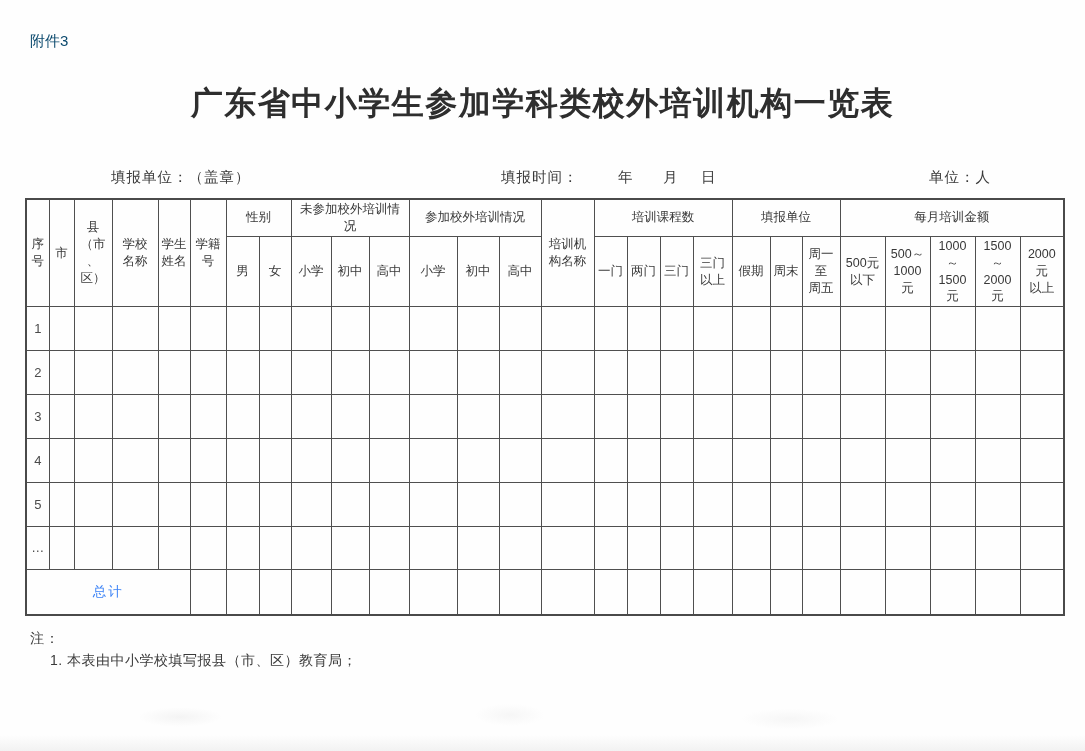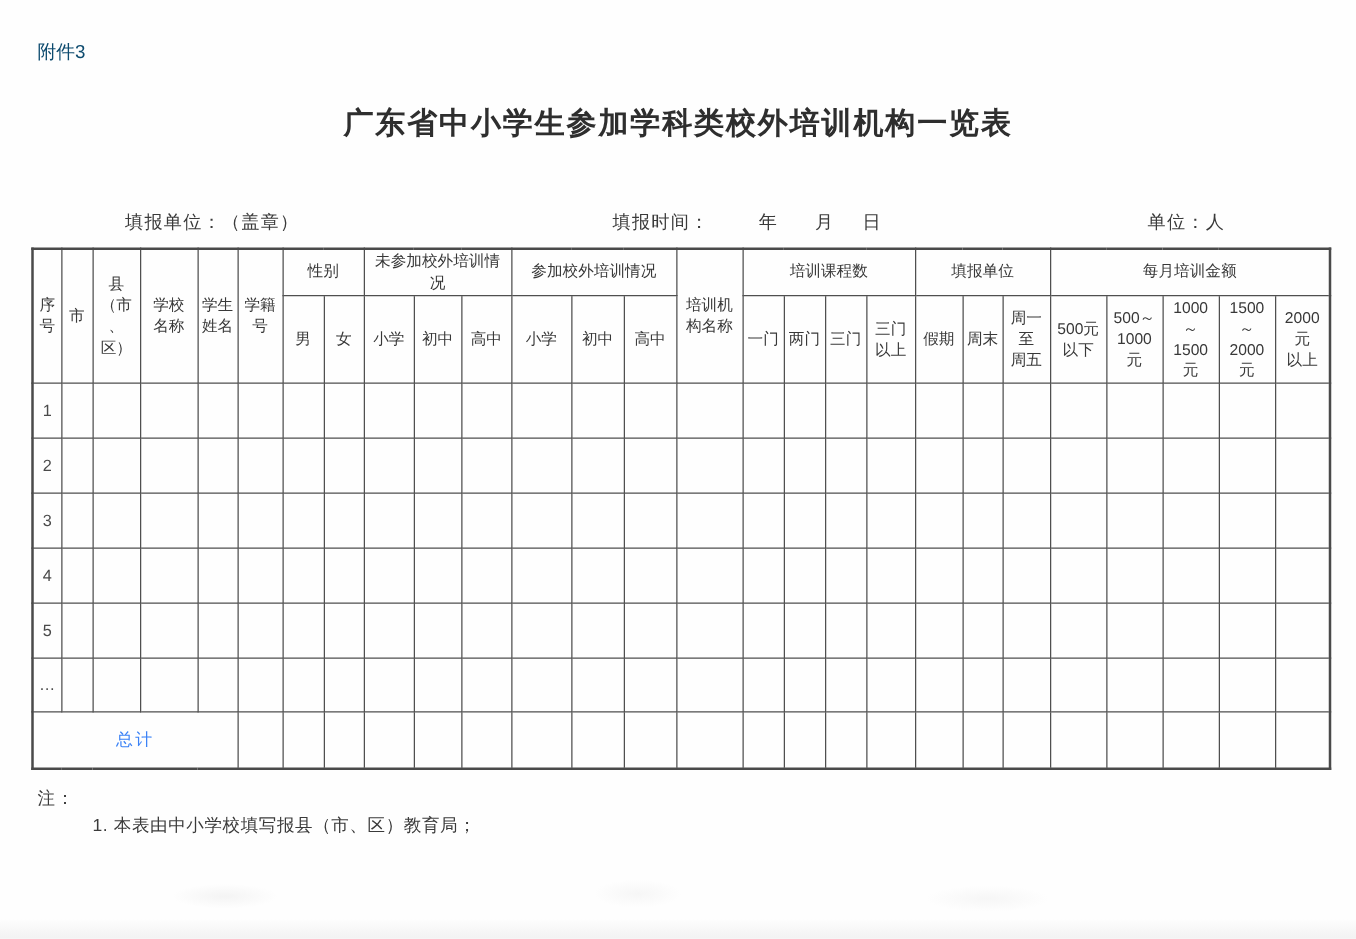--- a/index.html
+++ b/index.html
@@ -17,27 +17,27 @@
     position: absolute;
     left: 30px; top: 32px;
     font-size: 15px;
     color: #0c4a6e;
   }
   .page-title {
     position: absolute;
     left: 0; top: 82px;
     width: 1085px;
     text-align: center;
-    font-size: 24px;
+    font-size: 32px;
     font-weight: bold;
     letter-spacing: 1.5px;
     color: #2e2e2e;
   }
   .meta-row { position: absolute; top: 168px; left: 0; width: 1085px; height: 22px; font-size: 14.5px; color: #3a3a3a; }
-  .meta-item { position: absolute; white-space: nowrap; letter-spacing: 1px; }
+  .meta-item { position: absolute; white-space: nowrap; letter-spacing: 1px; margin-left: 11px; }
   .mi-unit  { left: 100px; }
   .mi-time  { left: 490px; }
   .mi-year  { left: 607px; }
   .mi-month { left: 652px; }
   .mi-day   { left: 690px; }
   .mi-count { left: 918px; text-align: center; }
 
   .form-table {
     position: absolute;
     left: 25px; top: 198px;
@@ -61,21 +61,21 @@
   .form-table thead tr.group-row { height: 35px; }
   .form-table thead tr.sub-row   { height: 66px; }
   .form-table tbody tr           { height: 44px; }
   .form-table tbody tr.dots-row  { height: 43px; }
   .form-table tbody tr.total-row { height: 45px; }
   .form-table tbody td { font-size: 13px; color: #4a4a4a; }
   .form-table td.total-cell { font-size: 13.5px; letter-spacing: 2px; color: #3b82f6; }
 
   .notes { position: absolute; left: 30px; top: 630px; font-size: 14px; color: #3a3a3a; }
   .notes .note-heading { margin-bottom: 2px; letter-spacing: 1px; }
-  .notes .note-item { margin-left: 44px; line-height: 21.5px; letter-spacing: 0.5px; }
+  .notes .note-item { margin-left: 20px; line-height: 21.5px; letter-spacing: 0.5px; }
 
   .scan-smudge {
     position: absolute;
     left: 0; bottom: 0;
     width: 1085px; height: 16px;
     background: linear-gradient(to bottom, rgba(255,255,255,0), rgba(232,232,232,0.55));
   }
   .scan-smudge-2 {
     position: absolute;
     left: 90px; top: 695px;

